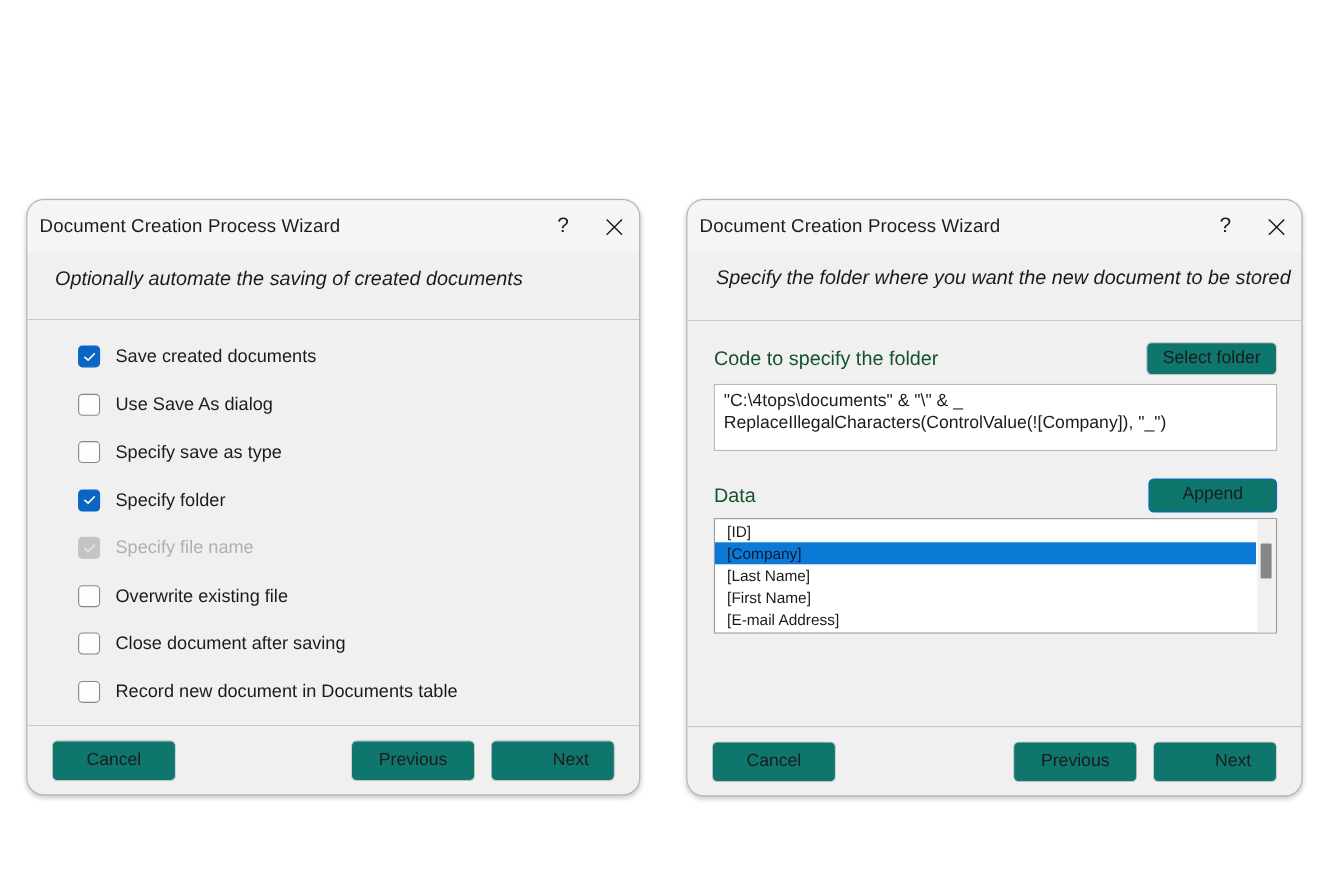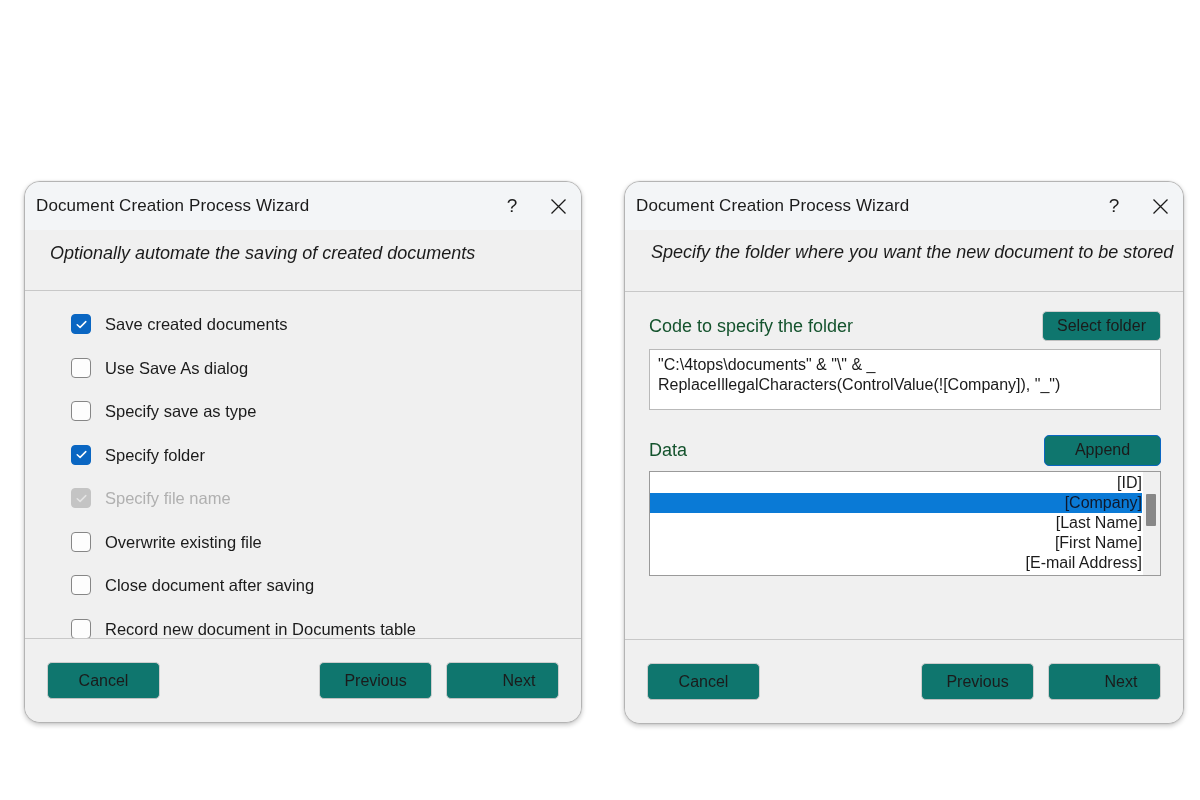--- a/index.html
+++ b/index.html
@@ -87,21 +87,21 @@
   .content {
     flex: 1 1 auto;
     background: #f0f0f0;
     position: relative;
     overflow: hidden;
   }
 
   
   .footer {
     flex: 0 0 auto;
-    height: 84px;
+    height: 63px;
     background: #f0f0f0;
     border-top: 1px solid #c8c8c8;
     display: flex;
     align-items: center;
     box-sizing: border-box;
     padding: 0 22px;
   }
   .footer-spacer { flex: 1 1 auto; }
 
   .btn {
@@ -222,28 +222,27 @@
     box-sizing: border-box;
     display: flex;
     overflow: hidden;
   }
   .list-items {
     flex: 1 1 auto;
     padding: 1px 0 0 0;
     overflow: hidden;
   }
   .list-item {
-    font-size: 16px;
+    font-size: 14px;
     color: #1b1b1b;
     line-height: 20px;
     height: 20px;
     padding-left: 11px;
     white-space: nowrap;
     cursor: default;
-    text-align: right;
   }
   .list-item.selected {
     background: #0a7ad6;
     color: #0f172a;
   }
   .scrollbar {
     flex: 0 0 auto;
     width: 17px;
     background: #f0f0f0;
     border-left: 1px solid #ffffff;

